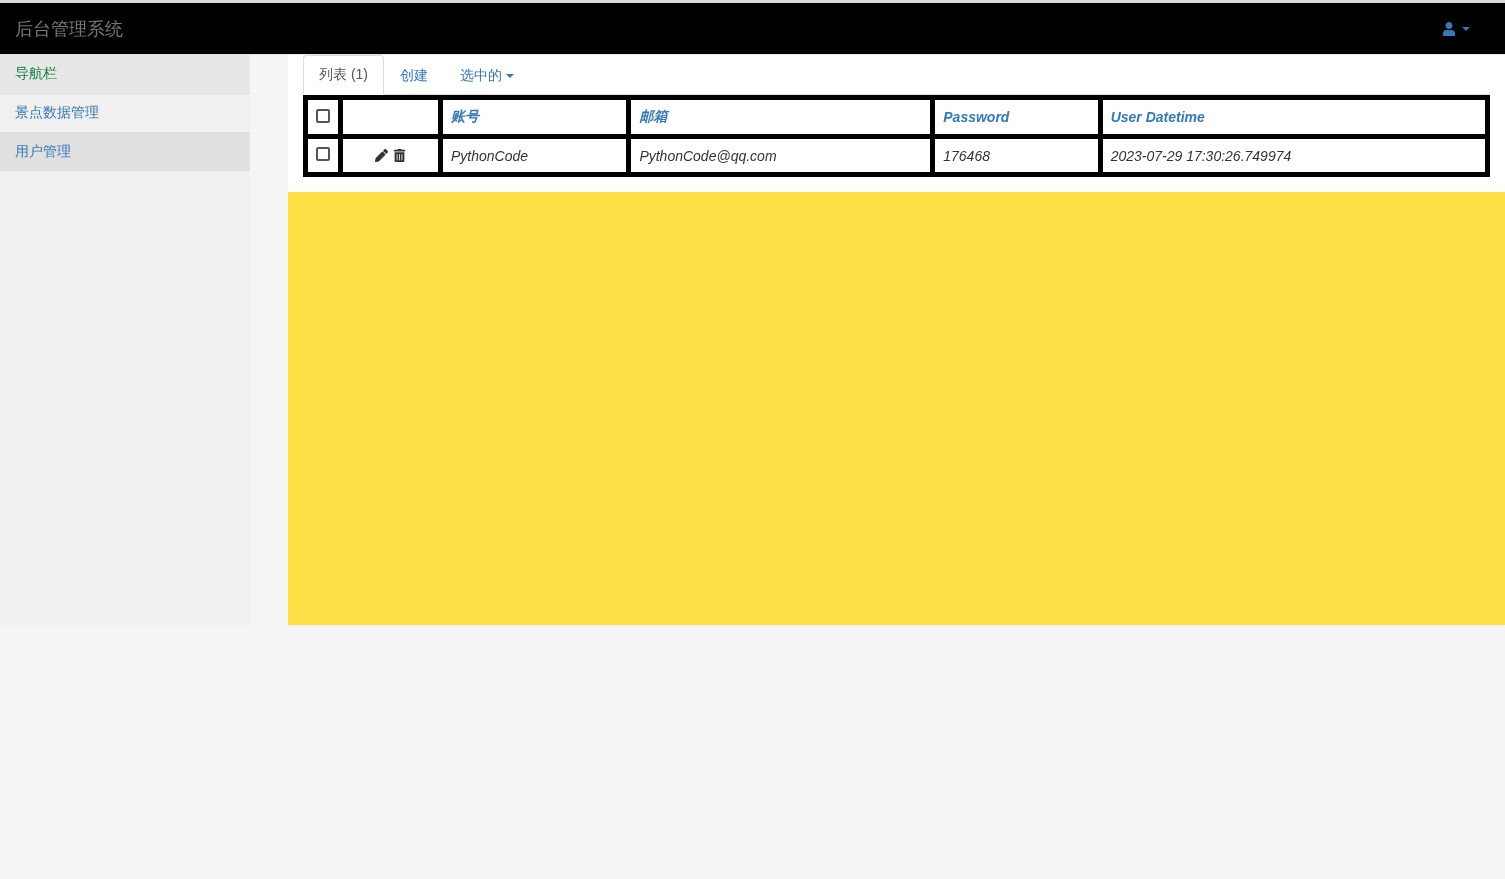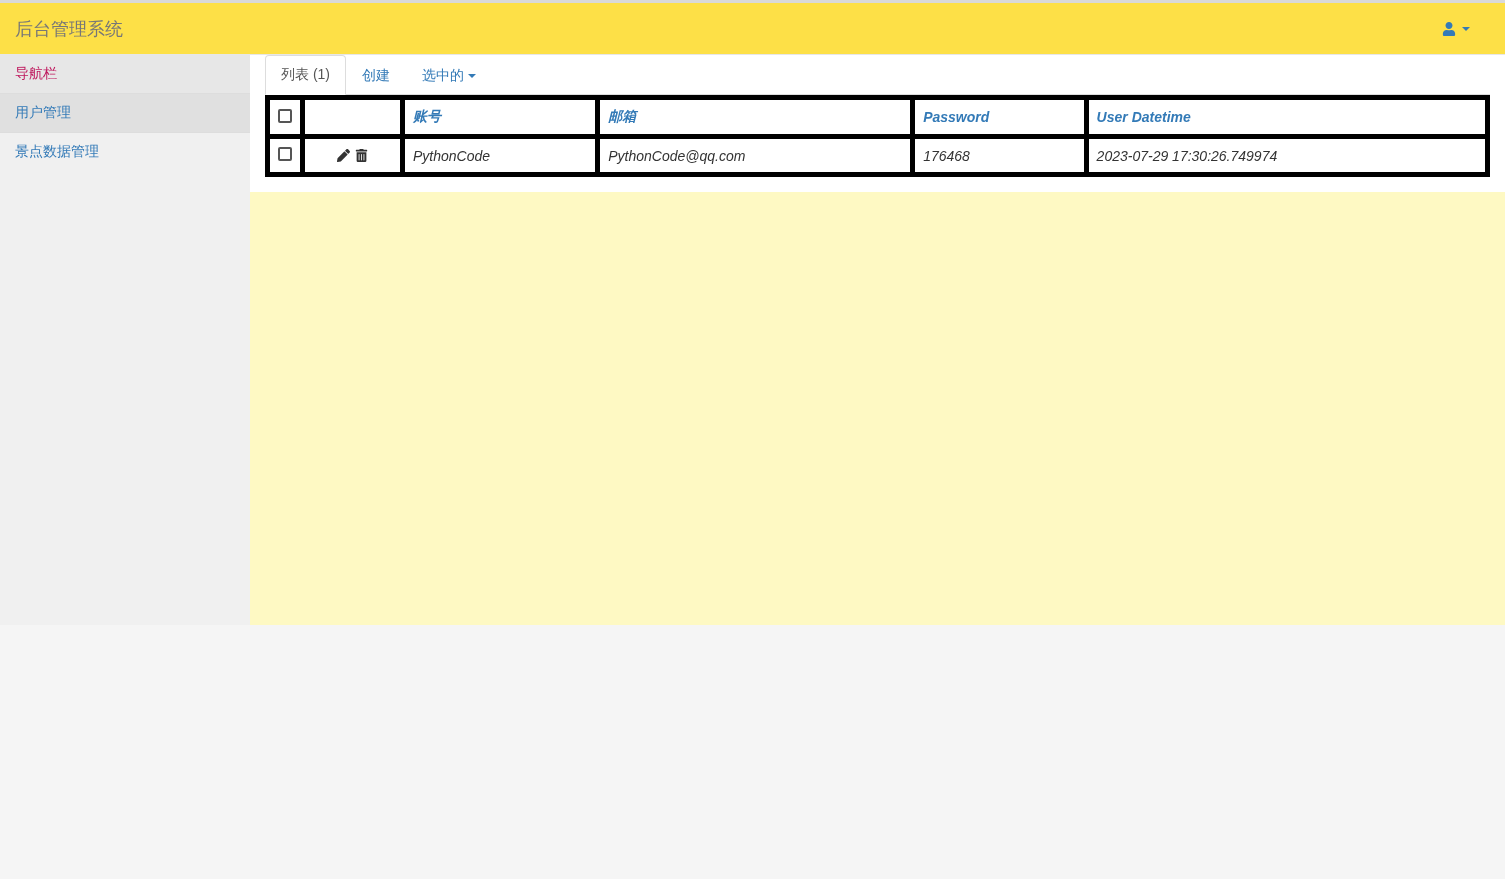--- a/index.html
+++ b/index.html
@@ -3,21 +3,21 @@
   <meta charset="utf-8">
   <style>
     * { box-sizing: border-box; margin: 0; padding: 0; }
     body {
       font-family: "Helvetica Neue", Helvetica, Arial, "Microsoft YaHei", sans-serif;
       font-size: 14px;
       color: #333;
       background: #f5f5f5;
     }
     .navbar {
-      background: #fde047;
+      background: #000000;
       border-bottom: 1px solid #e7e7e7;
       border-top: 3px solid #d9d9d9;
       height: 55px;
       display: flex;
       align-items: center;
       justify-content: space-between;
       padding: 4px 15px;
     }
     .navbar-brand {
       font-size: 18px;
@@ -46,21 +46,21 @@
     .sidebar {
       width: 250px;
       background: #f0f0f0;
       min-height: 570px;
     }
     .sidebar-header {
       padding: 10px 15px;
       background: #e7e7e7;
     }
     .sidebar-header a {
-      color: #be185d;
+      color: #15803d;
       text-decoration: none;
       font-size: 14px;
     }
     .sidebar-item {
       padding: 10px 15px;
       border-top: 1px solid #ddd;
     }
     .sidebar-item a {
       color: #337ab7;
       text-decoration: none;
@@ -68,22 +68,23 @@
     .sidebar-item.active {
       background: #e0e0e0;
     }
     .main {
       flex: 1;
       padding: 0 15px 15px 15px;
       background: #fff;
       margin-bottom: 0;
     }
     .main-wrapper {
-      background: #fef9c3;
+      background: #fde047;
       min-height: 570px;
+      margin-left: 38px;
     }
     .tabs {
       display: flex;
       border-bottom: 1px solid #ddd;
       margin-top: 0;
     }
     .tab {
       padding: 10px 15px;
       color: #337ab7;
       cursor: pointer;
@@ -157,25 +158,25 @@
       </svg>
     <span class="caret"></span>
   </div>
 </div>
 
 <div class="container">
   <div class="sidebar">
     <div class="sidebar-header">
       <a href="#">导航栏</a>
     </div>
+    <div class="sidebar-item">
+      <a href="#">景点数据管理</a>
+    </div>
     <div class="sidebar-item active">
       <a href="#">用户管理</a>
-    </div>
-    <div class="sidebar-item">
-      <a href="#">景点数据管理</a>
     </div>
   </div>
 
   <div class="main-wrapper" style="flex:1;">
     <div class="main">
       <div class="tabs">
         <div class="tab active">
           <span>列表 (1)</span>
         </div>
         <div class="tab">

